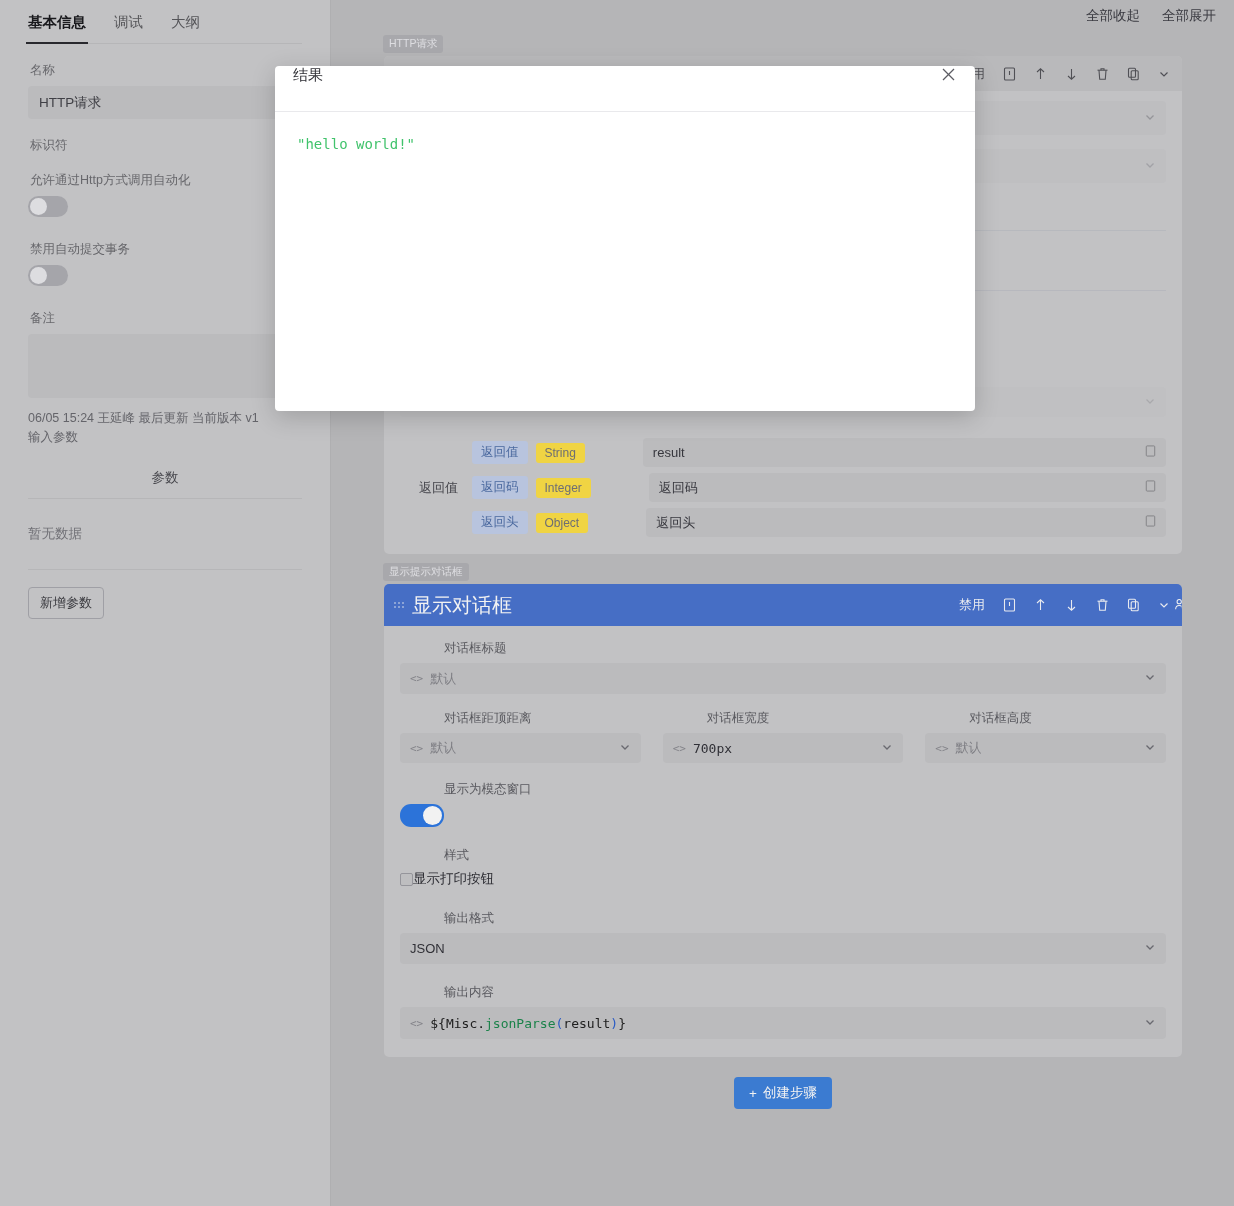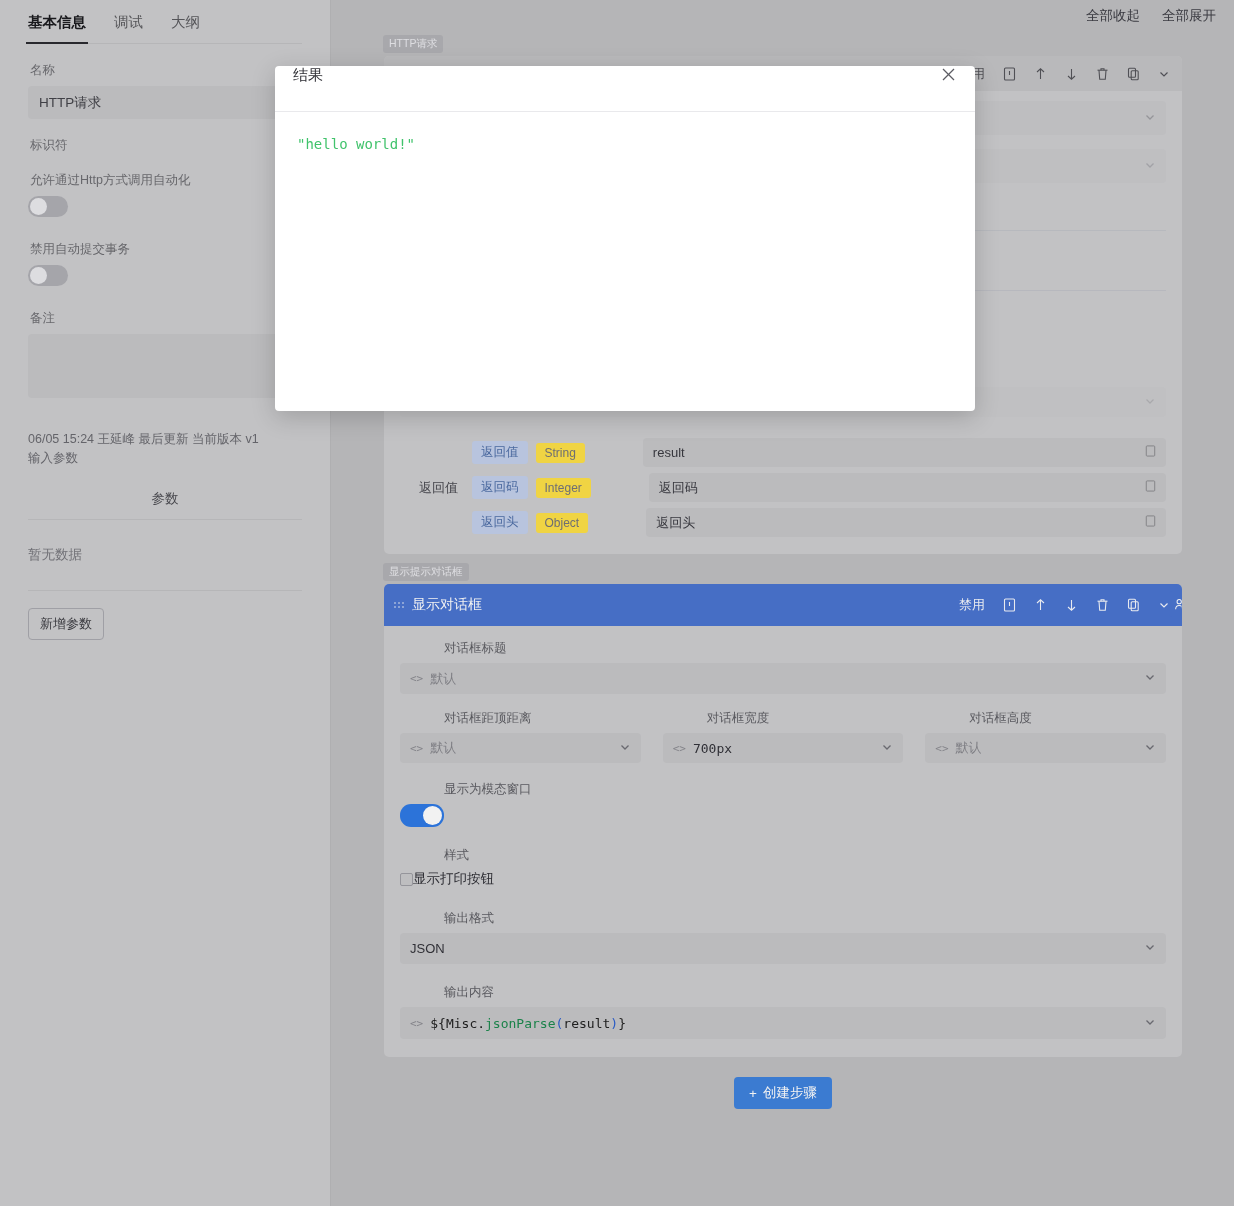--- a/index.html
+++ b/index.html
@@ -41,21 +41,21 @@
     position: relative; margin-top: 4px; cursor: pointer;
   }
   .toggle .knob {
     position: absolute; top: 2px; left: 2px; width: 17px; height: 17px;
     border-radius: 50%; background: #e9e9ec;
   }
   .textarea-box {
     height: 64px; background: #c6c6c8; border-radius: 4px; position: relative;
   }
   .textarea-box .counter { position: absolute; right: 9px; bottom: 5px; font-size: 11.5px; color: #8d8d92; }
-  .meta-line { font-size: 12.5px; color: #6a6a70; margin-top: 32px; line-height: 1.5; }
+  .meta-line { font-size: 12.5px; color: #6a6a70; margin-top: 11px; line-height: 1.5; }
   .params-title { font-size: 13.5px; color: #4c4c52; text-align: center; margin-top: 22px; padding-bottom: 11px; border-bottom: 1px solid #c0c0c2; }
   .params-empty { font-size: 13.5px; color: #78787e; text-align: left; padding: 26px 0; border-bottom: 1px solid #c0c0c2; }
   .btn-outline {
     display: inline-block; margin-top: 17px; padding: 6px 11px;
     border: 1px solid #a8a8ae; border-radius: 4px; font-size: 13px; color: #3c3c42;
     background: transparent; cursor: pointer;
   }
 
   
   .main { position: absolute; left: 332px; top: 0; right: 0; bottom: 0; background: #bfbfc1; overflow: hidden; }
@@ -76,21 +76,21 @@
     margin: 0 52px 0 52px; background: #cdcdcf; border-radius: 5px; overflow: hidden;
   }
   .step-header {
     height: 35px; display: flex; align-items: center; padding: 0 12px 0 10px;
     background: #c3c3c6; color: #2b2b31;
   }
   .step-header.blue { background: #4a74d0; color: #ffffff; height: 42px; }
   .grip { width: 10px; display: flex; flex-wrap: wrap; gap: 2px; margin-right: 8px; opacity: .55; }
   .grip i { width: 2px; height: 2px; background: currentColor; border-radius: 50%; display: block; }
   .step-title { font-size: 13.5px; }
-  .step-header.blue .step-title { font-size: 14px; }
+  .step-header.blue .step-title { font-size: 20px; }
   .step-tools { margin-left: auto; display: flex; align-items: center; gap: 18px; opacity: .72; }
   .step-tools .txt { font-size: 13px; }
   .step-tools svg { display: block; }
 
   .step-body { padding: 14px 16px 18px 16px; }
 
   .form-label { font-size: 12.5px; color: #5e5e64; margin-bottom: 6px; margin-left: 44px; }
   .select-box {
     height: 30px; background: #c6c6c8; border-radius: 4px;
     display: flex; align-items: center; padding: 0 10px; gap: 7px;

